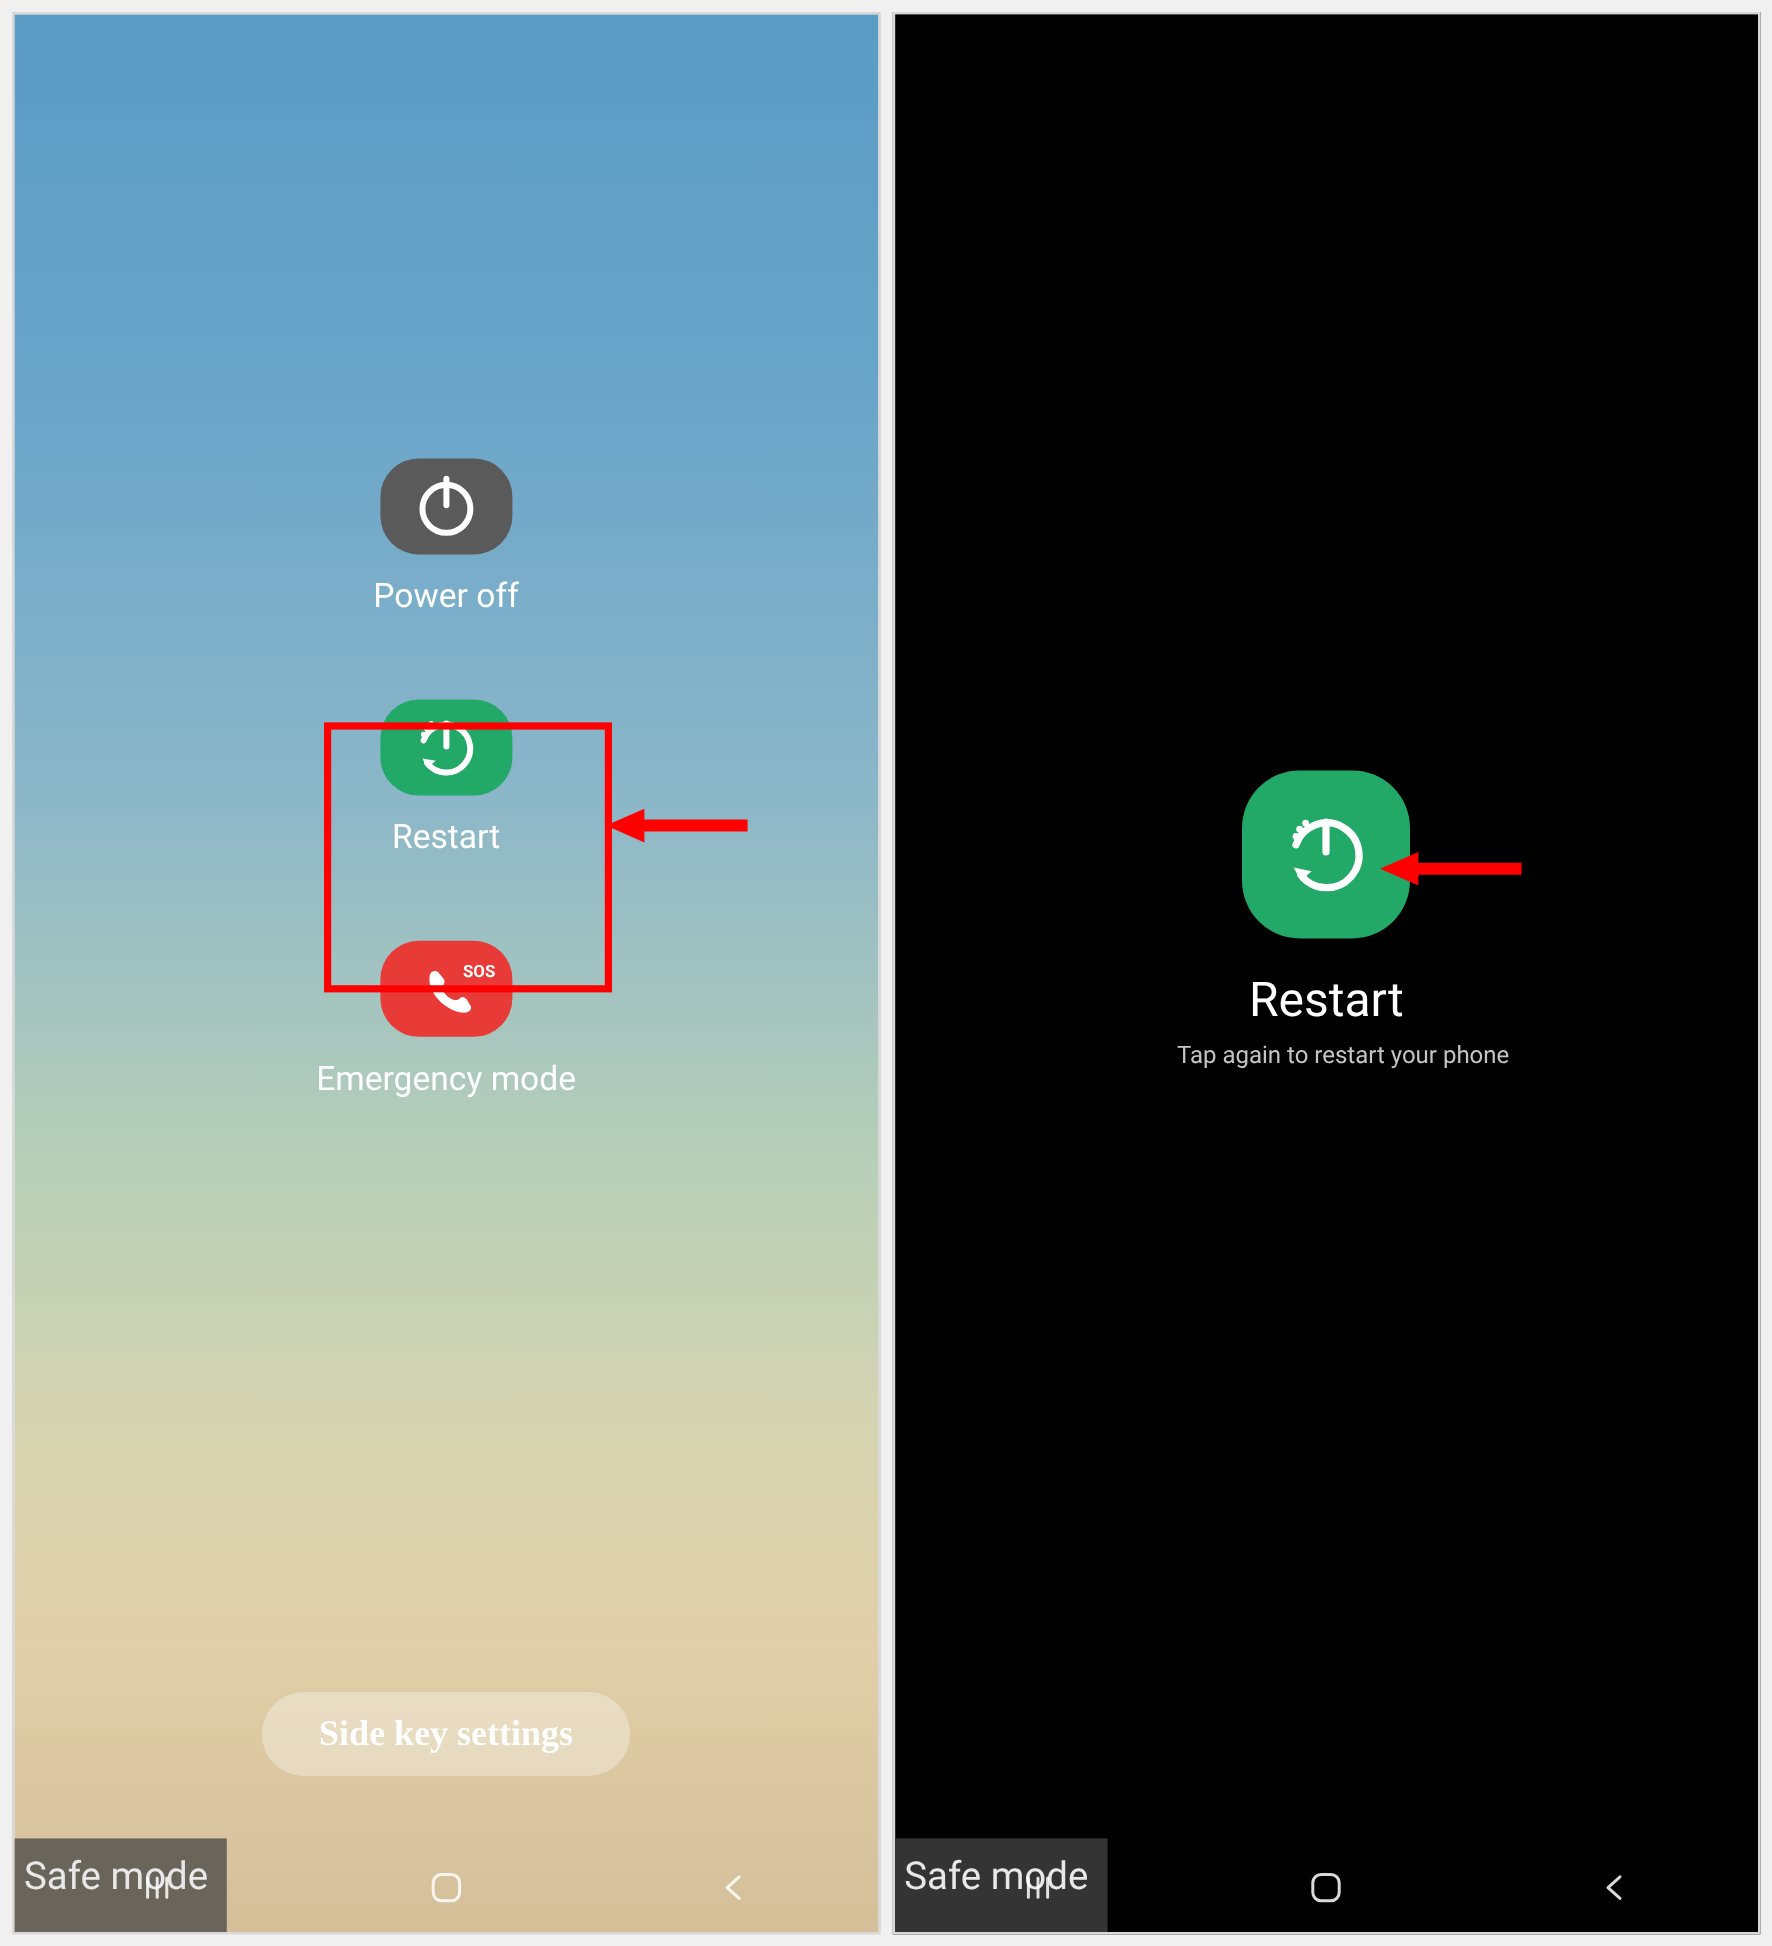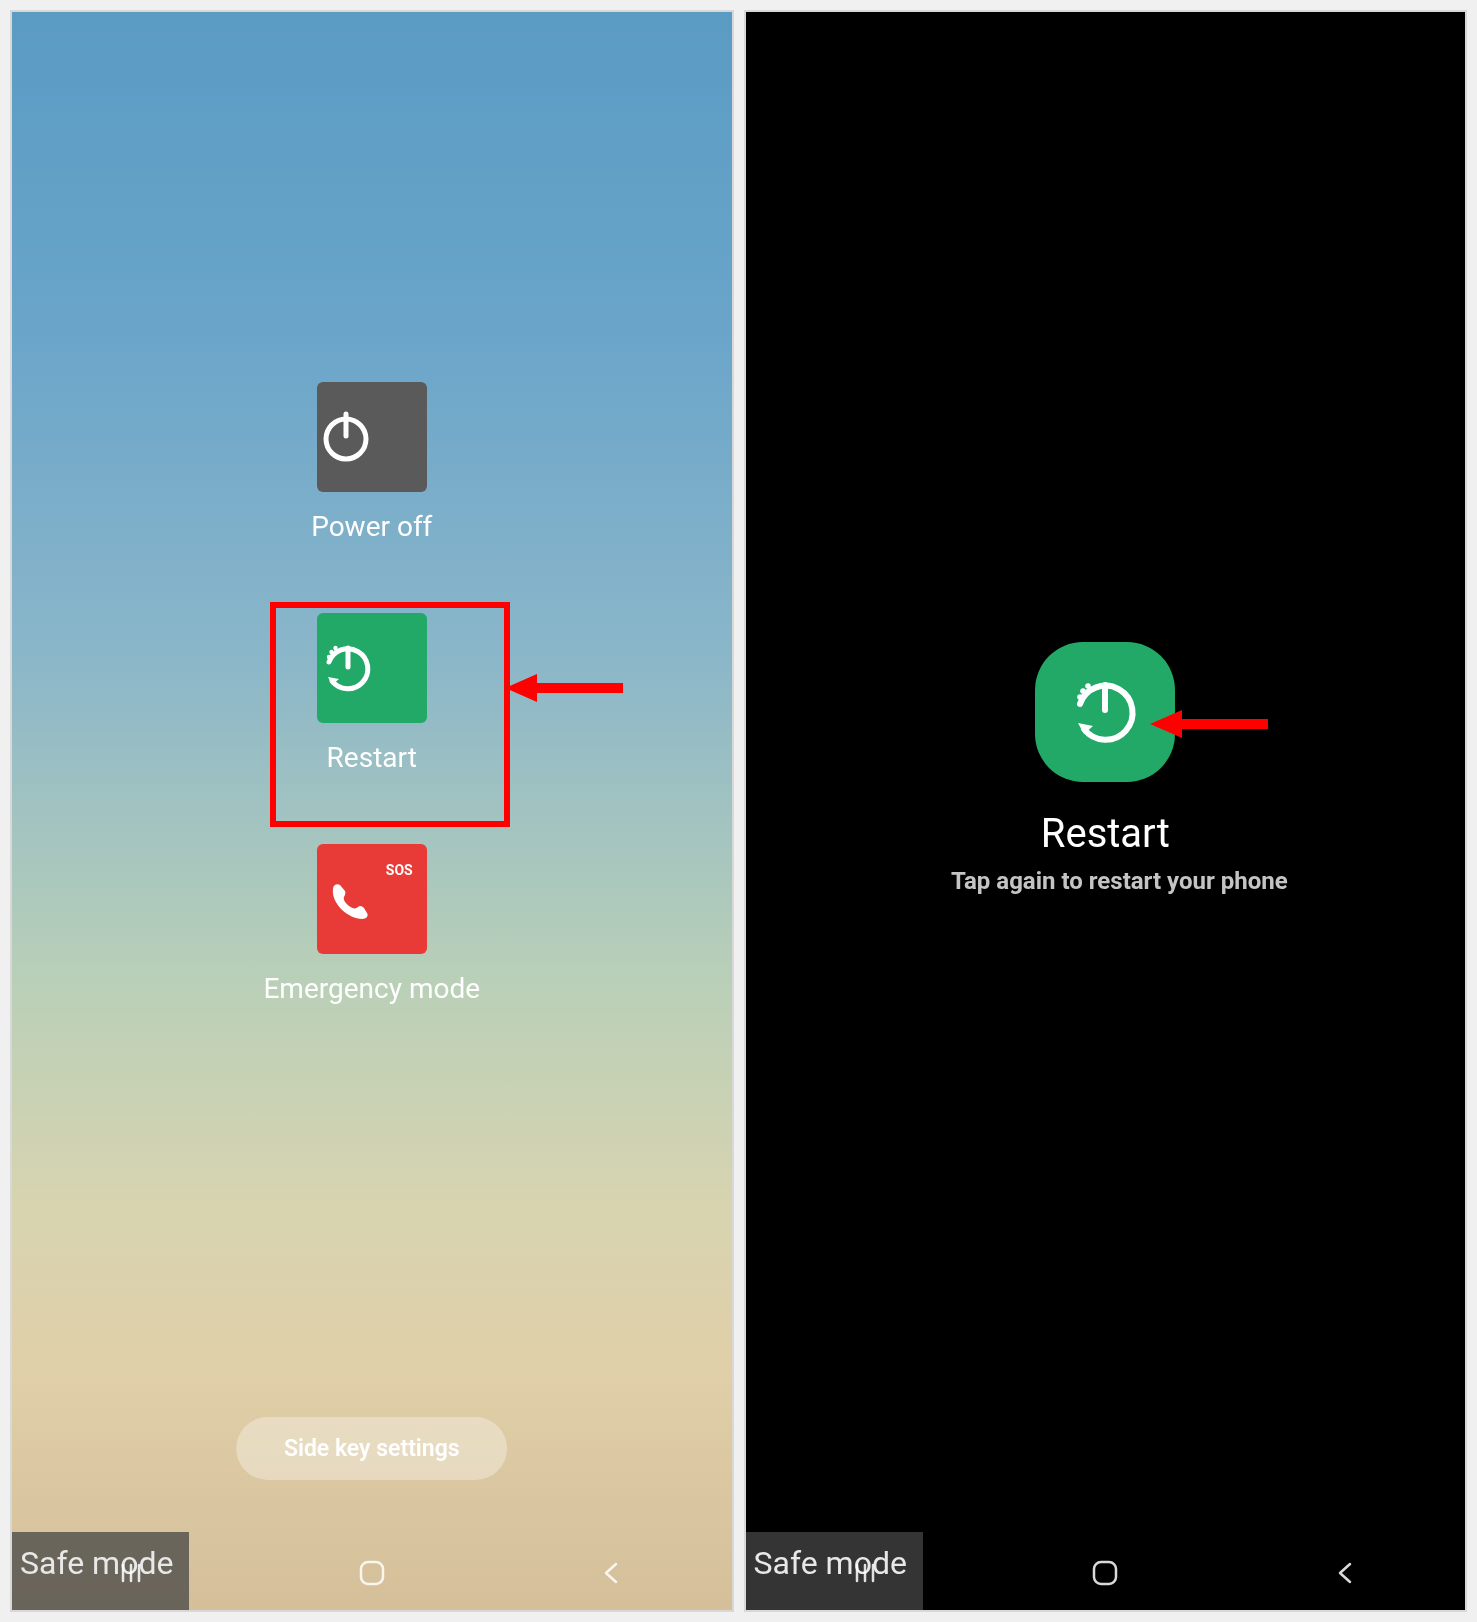--- a/index.html
+++ b/index.html
@@ -43,25 +43,25 @@
     align-items: center;
   }
   .menu-item {
     display: flex;
     flex-direction: column;
     align-items: center;
     margin-bottom: 70px;
   }
   .icon-squircle {
     width: 110px;
-    height: 110px;
-    border-radius: 6px;
-    display: flex;
-    align-items: center;
-    justify-content: flex-start;
+    height: 80px;
+    border-radius: 32px;
+    display: flex;
+    align-items: center;
+    justify-content: center;
     margin-bottom: 18px;
     position: relative;
   }
   .icon-poweroff { background: #5a5a5a; }
   .icon-restart  { background: #22a968; }
   .icon-emergency{ background: #e83a36; }
 
   .menu-label {
     color: #ffffff;
     font-size: 28px;
@@ -95,24 +95,25 @@
     pointer-events: none;
   }
 
   .side-key-pill {
     position: absolute;
     bottom: 130px;
     left: 50%;
     transform: translateX(-50%);
     background: rgba(255,255,255,0.32);
     color: #ffffff;
-    font-size: 23px;
+    font-size: 30px;
     font-weight: 600;
     padding: 18px 48px;
     border-radius: 50px;
+    font-family: Liberation Serif, serif;
   }
 
   .safe-mode-badge {
     position: absolute;
     bottom: 0;
     left: 0;
     background: rgba(70,70,70,0.75);
     color: #e8e8e8;
     font-size: 32px;
     font-weight: 400;
@@ -151,22 +152,22 @@
     margin-bottom: 28px;
   }
   .restart-title {
     color: #ffffff;
     font-size: 40px;
     font-weight: 400;
     margin-bottom: 10px;
   }
   .restart-sub {
     color: #c4c4c4;
-    font-size: 24px;
-    font-weight: 700;
+    font-size: 20px;
+    font-weight: 400;
     margin-left: 28px;
   }
 </style>
 </head>
 <body>
 
 <div class="phone-screen screen-left">
 
   <div class="power-menu-left">
 

